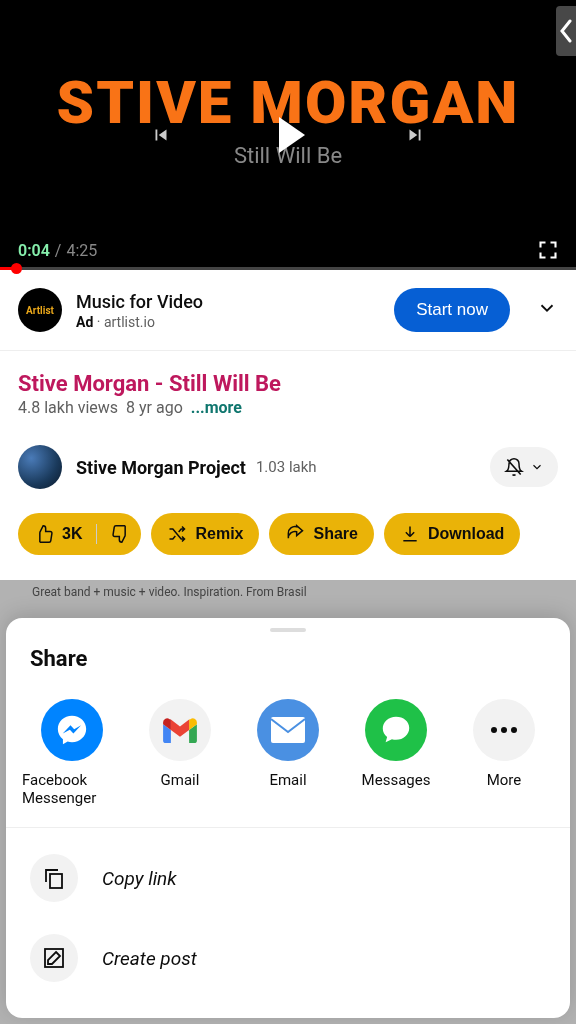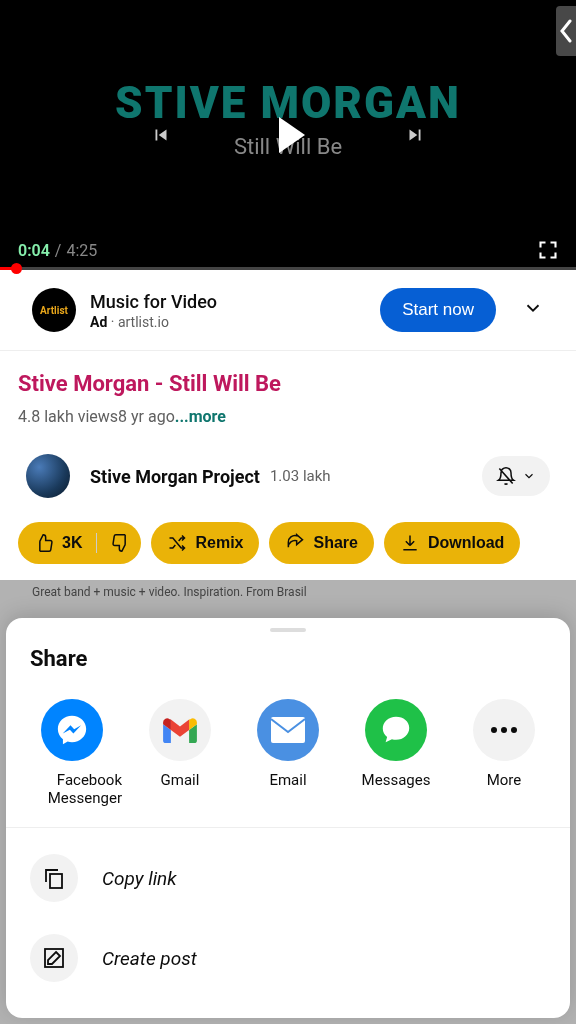--- a/index.html
+++ b/index.html
@@ -1,71 +1,71 @@
 <!DOCTYPE html>
 <html><head>
   <meta charset="utf-8">
   <style>
     * { margin: 0; padding: 0; box-sizing: border-box; }
     body { font-family: -apple-system, BlinkMacSystemFont, "Segoe UI", Roboto, sans-serif; width: 576px; height: 1024px; overflow: hidden; background: #fff; position: relative; }
     
     .video-player { width: 100%; height: 270px; background: #000; position: relative; }
     .video-content { position: absolute; top: 0; left: 0; right: 0; bottom: 35px; display: flex; flex-direction: column; align-items: center; justify-content: center; }
-    .artist-name { color: #0f766e; font-size: 44px; font-weight: 900; letter-spacing: 2px; margin-bottom: 0; }
+    .artist-name { color: #f97316; font-size: 60px; font-weight: 900; letter-spacing: 2px; margin-bottom: 0; }
     .album-name { color: #888; font-size: 22px; margin-top: 5px; }
     .player-controls { position: absolute; top: 50%; left: 0; right: 0; transform: translateY(-50%); display: flex; justify-content: space-around; align-items: center; padding: 0 100px; }
     .play-btn { width: 0; height: 0; border-left: 26px solid #fff; border-top: 18px solid transparent; border-bottom: 18px solid transparent; margin-left: 8px; }
     .prev-btn, .next-btn { display: flex; align-items: center; }
     .prev-btn svg, .next-btn svg { fill: #ccc; }
     .time-bar { position: absolute; bottom: 10px; left: 18px; right: 18px; display: flex; justify-content: space-between; align-items: center; color: #fff; font-size: 16px; }
     .time { display: flex; gap: 5px; }
     .time-cur { color: #86efac; font-weight: 600; }
     .time-sep, .time-total { color: #888; }
     .fullscreen-icon { width: 20px; height: 20px; }
     .progress-bar { position: absolute; bottom: 0; left: 0; right: 0; height: 3px; background: #444; }
     .progress-fill { width: 3%; height: 100%; background: #f00; position: relative; }
     .progress-dot { position: absolute; right: -5px; top: -4px; width: 11px; height: 11px; background: #f00; border-radius: 50%; }
     .back-indicator { position: absolute; right: 0; top: 6px; width: 20px; height: 50px; background: rgba(120,120,120,0.6); border-top-left-radius: 4px; border-bottom-left-radius: 4px; display: flex; align-items: center; justify-content: center; color: #fff; font-size: 28px; }
     
-    .ad-row { display: flex; align-items: center; padding: 18px 32px; gap: 14px; border-bottom: 1px solid #eee; }
+    .ad-row { display: flex; align-items: center; padding: 18px 18px; gap: 14px; border-bottom: 1px solid #eee; }
     .ad-logo { width: 44px; height: 44px; background: #000; border-radius: 50%; display: flex; align-items: center; justify-content: center; color: #e8a61a; font-size: 10px; font-weight: bold; }
     .ad-text { flex: 1; }
     .ad-title { font-size: 18px; color: #0d0d0d; font-weight: 500; }
     .ad-sub { font-size: 14px; color: #606060; margin-top: 2px; }
     .ad-sub b { color: #0d0d0d; }
     .ad-cta { background: #065fd4; color: #fff; border: none; padding: 12px 22px; border-radius: 24px; font-size: 17px; font-weight: 400; }
     .chevron-down { margin-left: 12px; }
     
     .video-info { padding: 20px 18px 10px; }
     .video-title { font-size: 22px; font-weight: 700; color: #be185d; }
-    .video-meta { margin-top: 11px; font-size: 16px; color: #606060; display: flex; align-items: center; }
+    .video-meta { margin-top: 2px; font-size: 16px; color: #606060; display: flex; gap: 8px; align-items: center; }
     .more-link { font-weight: 700; color: #0f766e; }
     
-    .channel-row { display: flex; align-items: center; padding: 18px 26px; gap: 20px; }
+    .channel-row { display: flex; align-items: center; padding: 18px 18px; gap: 14px; }
     .channel-avatar { width: 44px; height: 44px; border-radius: 50%; background: radial-gradient(circle at 30% 30%, #4a7bb8, #1a3a5c 60%, #0a1828); }
     .channel-name { font-size: 18px; font-weight: 700; color: #0d0d0d; }
     .channel-subs { font-size: 15px; color: #606060; margin-left: 2px; }
     .channel-flex { flex: 1; display:flex; align-items:center; gap:8px; }
     .bell-btn { background: #f2f2f2; border: none; padding: 10px 14px; border-radius: 20px; display: flex; align-items: center; gap: 6px; }
     
     .action-row { display: flex; padding: 6px 18px 18px; gap: 10px; overflow: hidden; }
     .pill { background: #eab308; border: none; padding: 11px 16px; border-radius: 22px; display: flex; align-items: center; gap: 8px; font-size: 16px; font-weight: 600; color: #0d0d0d; white-space: nowrap; }
     .like-pill { padding-right: 10px; }
     .divider { width: 1px; height: 20px; background: #ccc; margin: 0 6px; }
     
     .overlay-backdrop { position: absolute; top: 580px; left: 0; right: 0; bottom: 0; background: rgba(0,0,0,0.3); }
     .comment-peek { position: absolute; top: 585px; left: 32px; right: 18px; color: #444; font-size: 12px; overflow:hidden; white-space: nowrap;}
     
     .share-sheet { position: absolute; bottom: 6px; left: 6px; right: 6px; background: #fff; border-radius: 16px; padding: 24px 0 10px; box-shadow: 0 -4px 20px rgba(0,0,0,0.15); }
     .sheet-handle { width: 36px; height: 4px; background: #ddd; border-radius: 2px; margin: -14px auto 14px; }
     .sheet-title { font-size: 22px; font-weight: 700; color: #0d0d0d; padding: 0 24px 18px; }
     .share-apps { display: flex; justify-content: space-around; padding: 10px 12px 20px; border-bottom: 1px solid #eee; }
     .share-app { display: flex; flex-direction: column; align-items: center; gap: 10px; width: 100px; }
     .app-icon { width: 62px; height: 62px; border-radius: 50%; display: flex; align-items: center; justify-content: center; }
-    .app-label { font-size: 15px; color: #0d0d0d; text-align: right; line-height: 1.2; }
+    .app-label { font-size: 15px; color: #0d0d0d; text-align: left; line-height: 1.2; }
     .fb-msg { background: #0084ff; }
     .gmail-bg { background: #f2f2f2; }
     .email-bg { background: #4a90e2; }
     .messages-bg { background: #1fc148; }
     .more-bg { background: #f2f2f2; }
     
     .action-list { padding: 10px 0; }
     .action-item { display: flex; align-items: center; padding: 16px 24px; gap: 24px; font-style: italic; }
     .action-icon { width: 48px; height: 48px; background: #f2f2f2; border-radius: 50%; display: flex; align-items: center; justify-content: center; }
     .action-label { font-size: 19px; color: #0d0d0d; }

